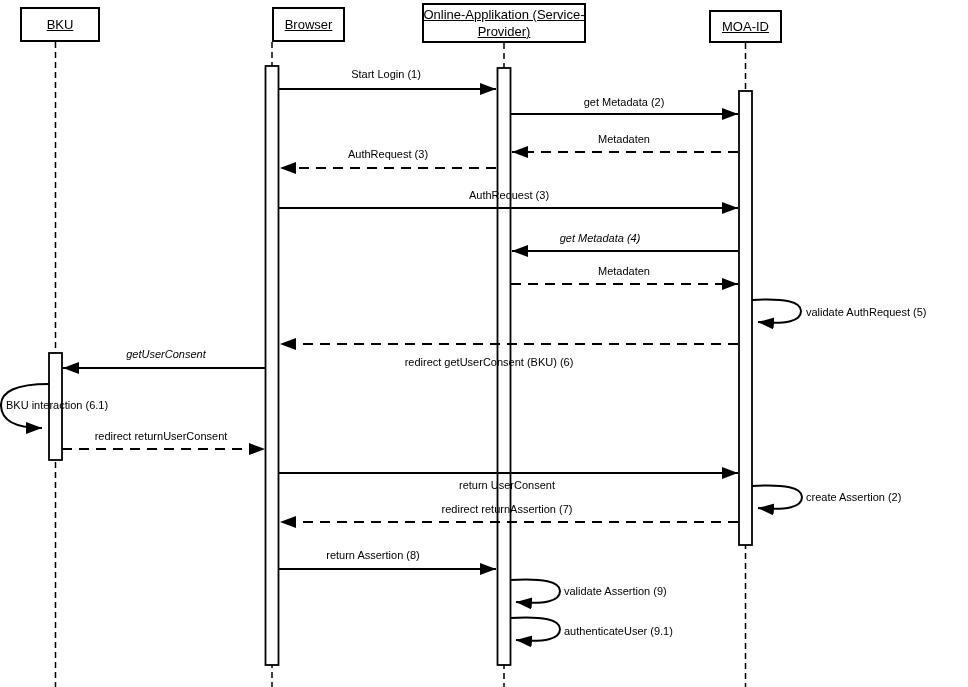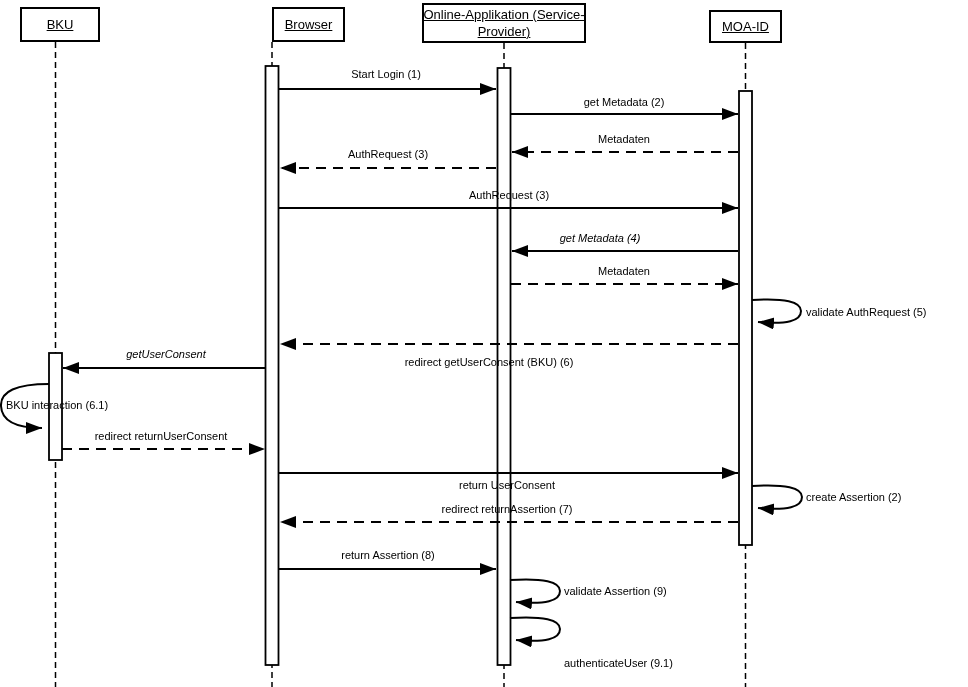--- a/index.html
+++ b/index.html
@@ -104,17 +104,17 @@
   <div class="msg-label centered" style="left:600px; top:230px;font-style:italic;">get Metadata (4)</div>
   <div class="msg-label centered" style="left:624px; top:263px;">Metadaten</div>
   <div class="msg-label" style="left:806px; top:304px;">validate AuthRequest (5)</div>
   <div class="msg-label centered" style="left:489px; top:322px;margin-top:32px;">redirect getUserConsent (BKU) (6)</div>
   <div class="msg-label centered" style="left:166px; top:346px;font-style:italic;">getUserConsent</div>
   <div class="msg-label" style="left:6px; top:397px;">BKU interaction (6.1)</div>
   <div class="msg-label centered" style="left:161px; top:428px;">redirect returnUserConsent</div>
   <div class="msg-label centered" style="left:507px; top:451px;margin-top:26px;">return UserConsent</div>
   <div class="msg-label" style="left:806px; top:489px;">create Assertion (2)</div>
   <div class="msg-label centered" style="left:507px; top:501px;">redirect returnAssertion (7)</div>
-  <div class="msg-label centered" style="left:388px; top:547px;">return Assertion (8)</div>
+  <div class="msg-label centered" style="left:373px; top:547px;">return Assertion (8)</div>
   <div class="msg-label" style="left:564px; top:583px;">validate Assertion (9)</div>
-  <div class="msg-label" style="left:564px; top:623px;margin-top:32px;">authenticateUser (9.1)</div>
+  <div class="msg-label" style="left:564px; top:623px;">authenticateUser (9.1)</div>
 
 </div>
 
 </body></html>

